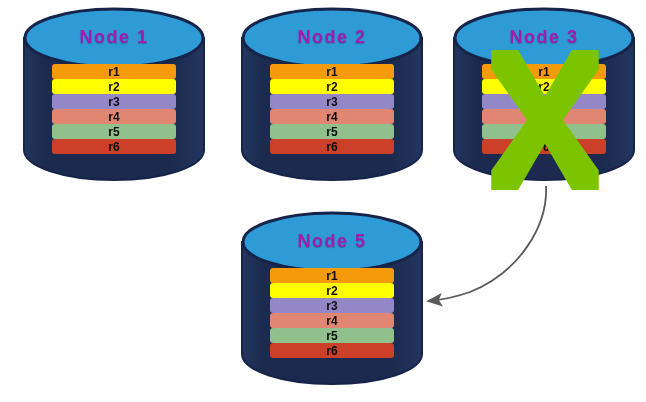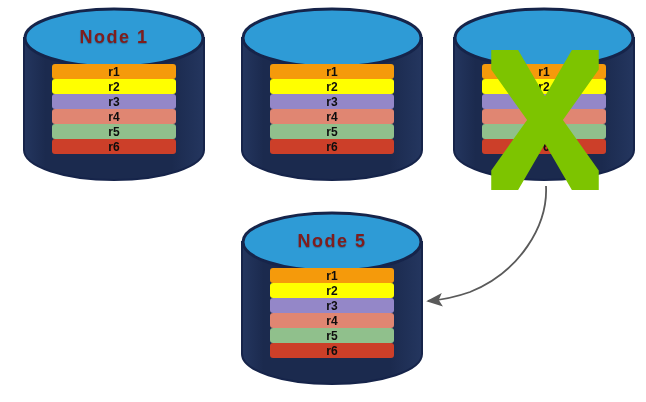--- a/index.html
+++ b/index.html
@@ -26,21 +26,21 @@
   .node-svg {
     position: absolute;
     left: 0; top: 0;
     overflow: visible;
   }
   .node-title {
     position: absolute;
     left: 0;
     width: 100%;
     text-align: center;
-    color: #7f1d1d;
+    color: #a21caf;
     font-weight: bold;
     font-size: 18px;
     letter-spacing: 1.5px;
     font-family: "Liberation Sans", sans-serif;
     text-shadow: 0 1px 1px rgba(0,0,0,0.25);
     pointer-events: none;
   }
   .rows {
     position: absolute;
     left: 0;
@@ -107,20 +107,21 @@
           <linearGradient id="sideGrad1" x1="0" y1="0" x2="1" y2="0">
             <stop offset="0%" stop-color="#24365f"></stop>
             <stop offset="12%" stop-color="#1b2a4e"></stop>
             <stop offset="82%" stop-color="#1b2a4e"></stop>
             <stop offset="100%" stop-color="#24365f"></stop>
           </linearGradient>
         </defs>
         <path d="M0,30 L0,142 A90,30 0 0 0 180,142 L180,30 Z" fill="url(#sideGrad1)" stroke="#16244a" stroke-width="2"></path>
         <ellipse cx="90" cy="30" rx="89" ry="29" fill="#2e9bd6" stroke="#16244a" stroke-width="3"></ellipse>
       </svg>
+      <div class="node-title" style="top: 19px;">Node 2</div>
       <div class="rows" style="top: 56px; padding-left: 27.9px; padding-right: 27.9px; box-sizing: border-box;">
         <div class="row-bar" style="background: rgb(245, 154, 11);">r1</div>
         <div class="row-bar" style="background: rgb(255, 255, 0);">r2</div>
         <div class="row-bar" style="background: rgb(148, 135, 200);">r3</div>
         <div class="row-bar" style="background: rgb(224, 134, 114);">r4</div>
         <div class="row-bar" style="background: rgb(144, 192, 140);">r5</div>
         <div class="row-bar" style="background: rgb(204, 63, 41);">r6</div>
       </div>
     </div>
     <div class="node" style="left: 454px; top: 8px; width: 180px; height: 172px;">
@@ -129,20 +130,21 @@
           <linearGradient id="sideGrad2" x1="0" y1="0" x2="1" y2="0">
             <stop offset="0%" stop-color="#24365f"></stop>
             <stop offset="12%" stop-color="#1b2a4e"></stop>
             <stop offset="82%" stop-color="#1b2a4e"></stop>
             <stop offset="100%" stop-color="#24365f"></stop>
           </linearGradient>
         </defs>
         <path d="M0,30 L0,142 A90,30 0 0 0 180,142 L180,30 Z" fill="url(#sideGrad2)" stroke="#16244a" stroke-width="2"></path>
         <ellipse cx="90" cy="30" rx="89" ry="29" fill="#2e9bd6" stroke="#16244a" stroke-width="3"></ellipse>
       </svg>
+      <div class="node-title" style="top: 19px;">Node 3</div>
       <div class="rows" style="top: 56px; padding-left: 27.9px; padding-right: 27.9px; box-sizing: border-box;">
         <div class="row-bar" style="background: rgb(245, 154, 11);">r1</div>
         <div class="row-bar" style="background: rgb(255, 255, 0);">r2</div>
         <div class="row-bar" style="background: rgb(148, 135, 200);">r3</div>
         <div class="row-bar" style="background: rgb(224, 134, 114);">r4</div>
         <div class="row-bar" style="background: rgb(144, 192, 140);">r5</div>
         <div class="row-bar" style="background: rgb(204, 63, 41);">r6</div>
       </div>
       <svg class="x-overlay" width="112" height="140" viewBox="0 0 100 100" preserveAspectRatio="none" style="left: 35px; top: 42px;">
         <path d="M2,0 L26,0 L50,33 L74,0 L98,0 L98,14 L66,50 L98,86 L98,100 L74,100 L50,67 L26,100 L2,100 L2,86 L34,50 L2,14 Z" fill="#7dc400"></path>

